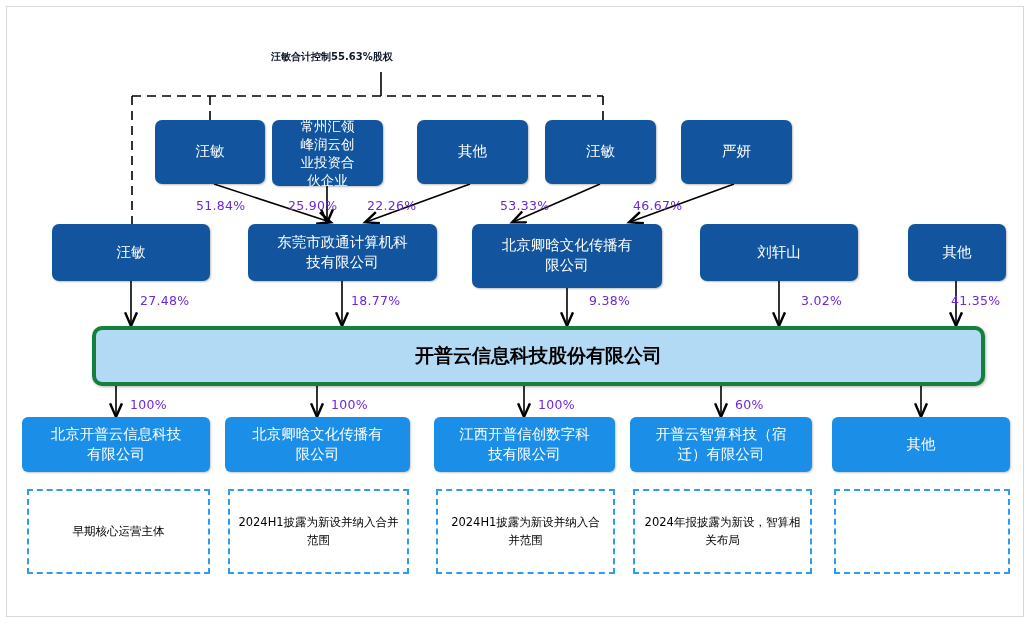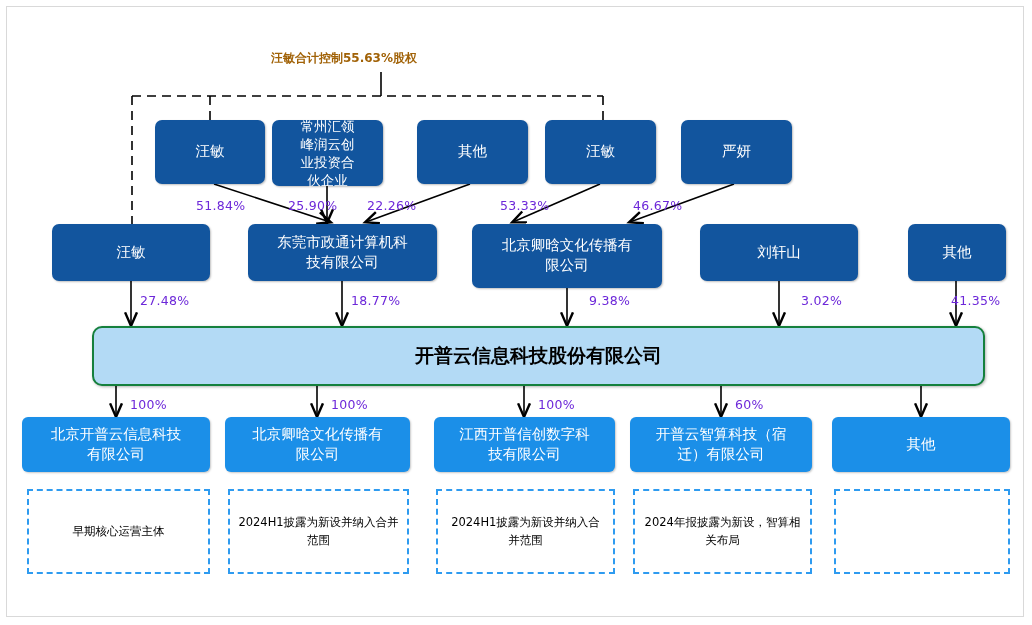--- a/index.html
+++ b/index.html
@@ -51,21 +51,21 @@
     color:#ffffff;
     font-size:14.5px;
     border-radius:6px;
     box-shadow:1px 1px 2px rgba(0,0,0,0.22);
   }
   .node.issuer{
     background:#B3DAF5;
     color:#000000;
     font-size:19px;
     font-weight:bold;
-    border:2px solid #15803d;
+    border:4px solid #15803d;
     border-radius:10px;
     box-shadow:1px 1px 3px rgba(0,0,0,0.30);
   }
   .note{
     position:absolute;
     box-sizing:border-box;
     display:flex;
     align-items:center;
     justify-content:center;
     text-align:center;
@@ -79,23 +79,23 @@
   }
   .pct{
     position:absolute;
     font-size:12.5px;
     color:#6d28d9;
     white-space:nowrap;
     letter-spacing:0.3px;
   }
   .caption{
     position:absolute;
-    font-size:12px;
+    font-size:10px;
     font-weight:bold;
-    color:#a16207;
+    color:#0f172a;
     white-space:nowrap;
   }
 </style>
 </head>
 <body>
 
 <div id="canvas">
 
   <div id="frame"></div>
 

